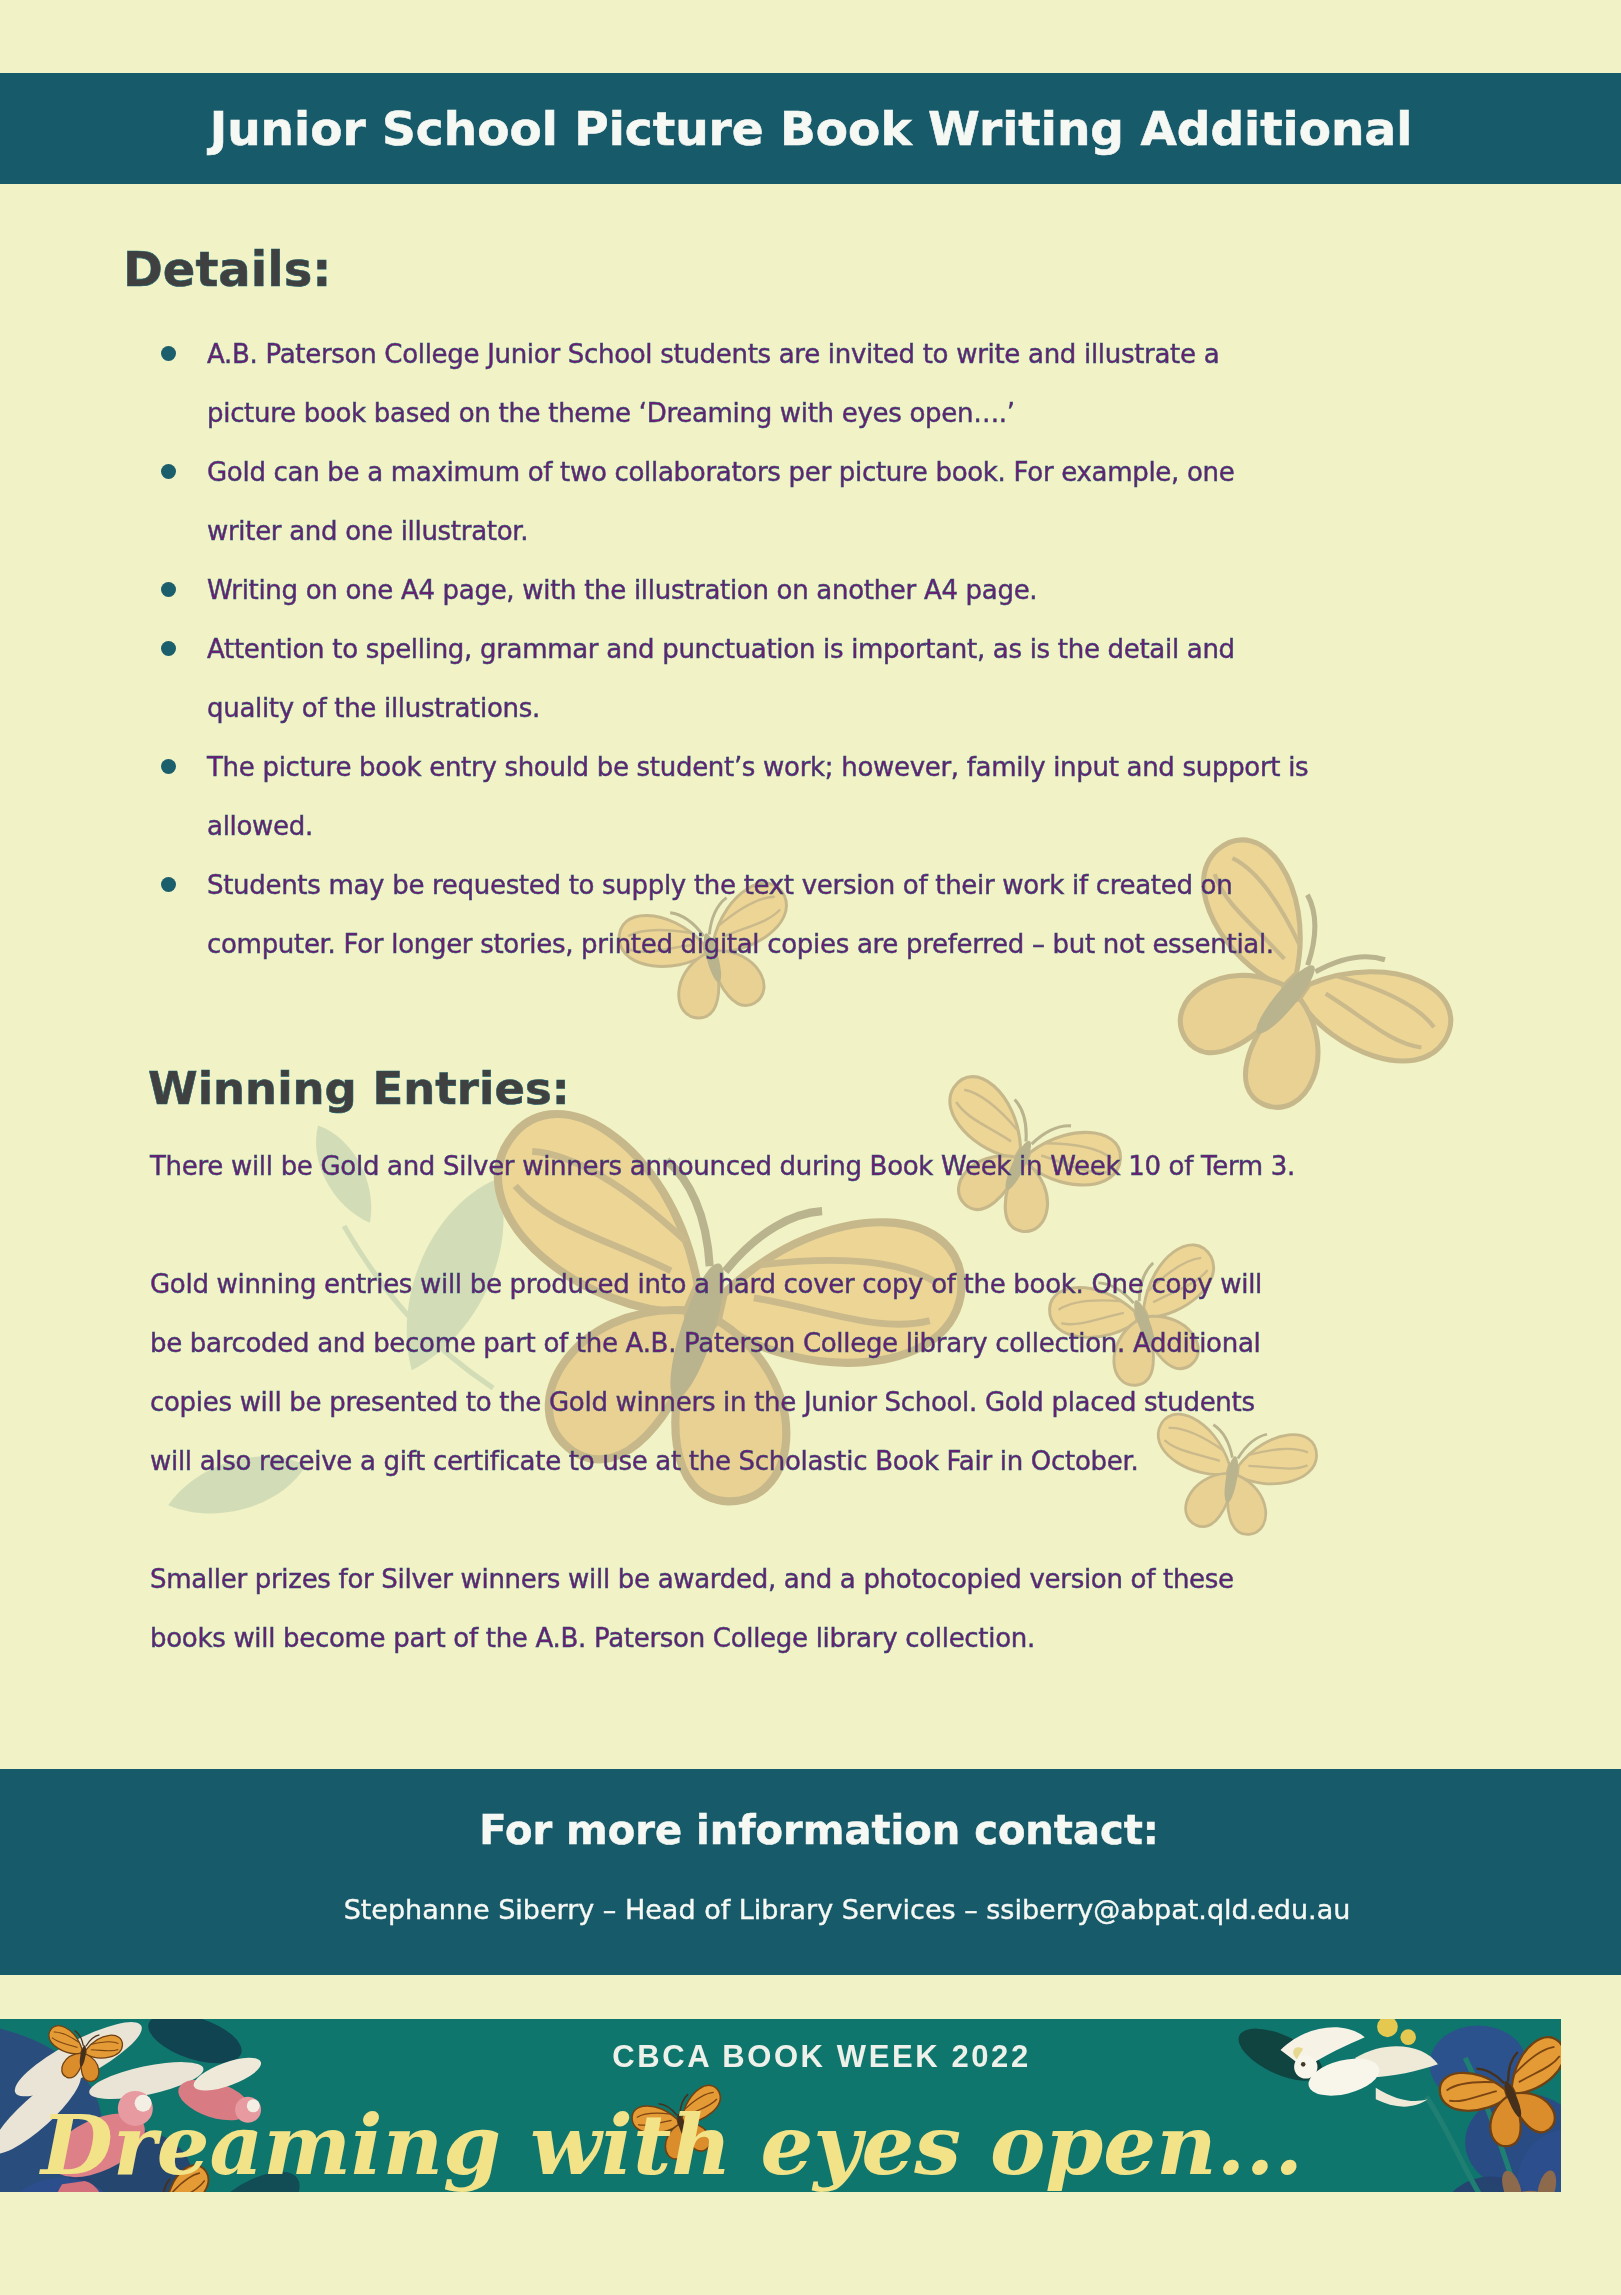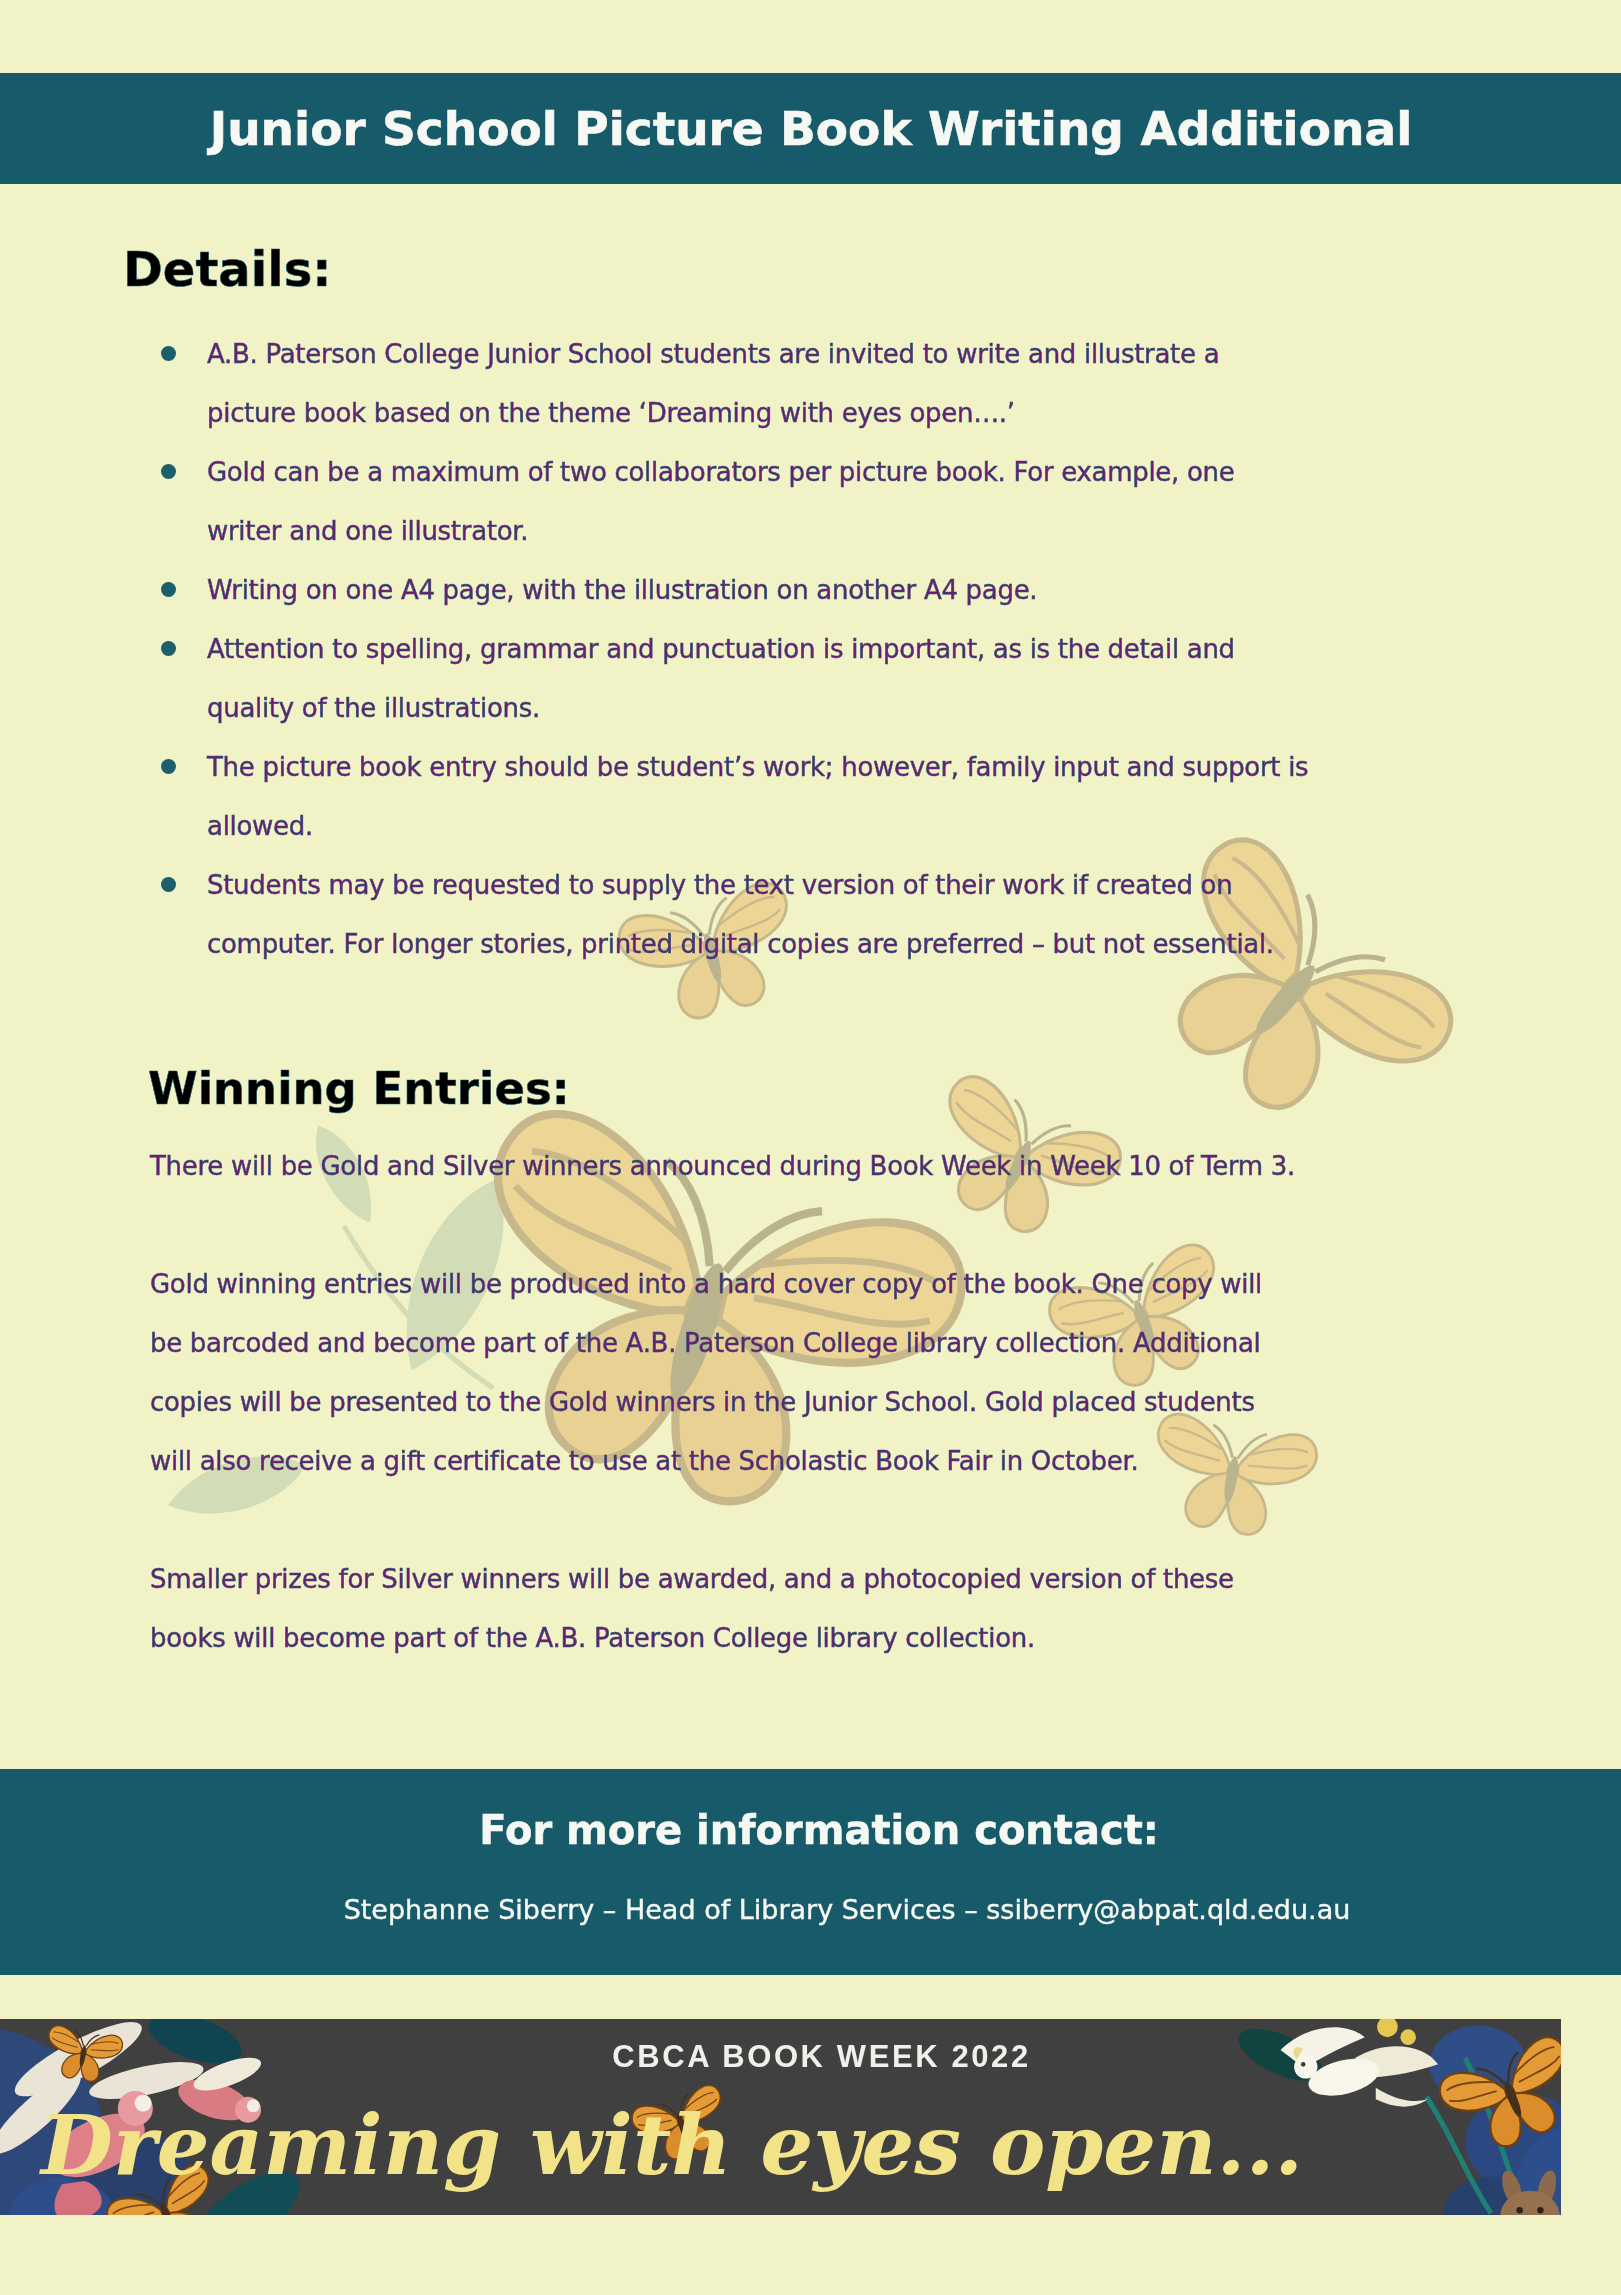--- a/index.html
+++ b/index.html
@@ -13,21 +13,21 @@
     position:absolute;left:0;top:73px;width:1622px;height:111px;
     background:#175a6a;display:flex;align-items:center;justify-content:center;z-index:2;
   }
   .page-title{
     color:#f6f8f3;font-size:47px;font-weight:bold;letter-spacing:0px;
     -webkit-text-stroke:0.6px #f6f8f3;white-space:nowrap;
   }
   
   .watermark{position:absolute;left:130px;top:746px;opacity:.32;z-index:0;}
   
-  .h2{position:absolute;font-weight:bold;color:#000000;z-index:2;-webkit-text-stroke:0.6px #1b5e6c;white-space:nowrap;}
+  .h2{position:absolute;font-weight:bold;color:#404040;z-index:2;-webkit-text-stroke:0.6px #1b5e6c;white-space:nowrap;}
   #details-heading{left:123px;top:241px;font-size:48px;}
   #winning-heading{left:148px;top:1062px;font-size:45px;}
   .body-text{font-size:26px;color:#701a75;letter-spacing:-0.3px;-webkit-text-stroke:0.5px #1b5e6c;}
   .line{height:59px;display:flex;align-items:center;white-space:nowrap;}
   .bullets{position:absolute;left:161px;top:324px;z-index:2;}
   .bullet{display:flex;}
   .bullet .dot{width:15px;height:15px;border-radius:50%;background:#1b5e6c;margin:22px 31px 0 0;flex:none;}
   .par{position:absolute;z-index:2;}
   #p-intro{left:150px;top:1136px;}
   #p-gold{left:150px;top:1254px;}
@@ -36,22 +36,22 @@
   .footer-bar{
     position:absolute;left:0;top:1769px;width:1622px;height:206px;
     background:#175a6a;z-index:2;color:#f6f8f3;
   }
   .footer-heading{position:absolute;left:0;width:100%;top:38px;text-align:center;
     font-size:40px;font-weight:bold;padding-left:8px;-webkit-text-stroke:0.5px #f6f8f3;}
   .footer-contact{position:absolute;left:0;width:100%;top:125px;text-align:center;
     font-size:27px;-webkit-text-stroke:0.4px #f6f8f3;white-space:nowrap;margin-left:36px;}
   
   .banner{
-    position:absolute;left:0;top:2019px;width:1561px;height:196px;
-    background:#404040;overflow:hidden;z-index:2;
+    position:absolute;left:0;top:2019px;width:1561px;height:173px;
+    background:#0f766e;overflow:hidden;z-index:2;
   }
   .banner-art{position:absolute;left:0;top:0;}
   .banner-kicker{
     position:absolute;left:41px;width:1561px;top:19.5px;text-align:center;
     font-family:"Liberation Sans",sans-serif;font-size:31px;font-weight:bold;
     letter-spacing:2.6px;color:#eef1e9;z-index:3;
   }
   .banner-script{
     position:absolute;left:41px;width:1561px;top:77px;text-align:left;
     font-family:"DejaVu Serif",serif;font-style:italic;font-weight:bold;

